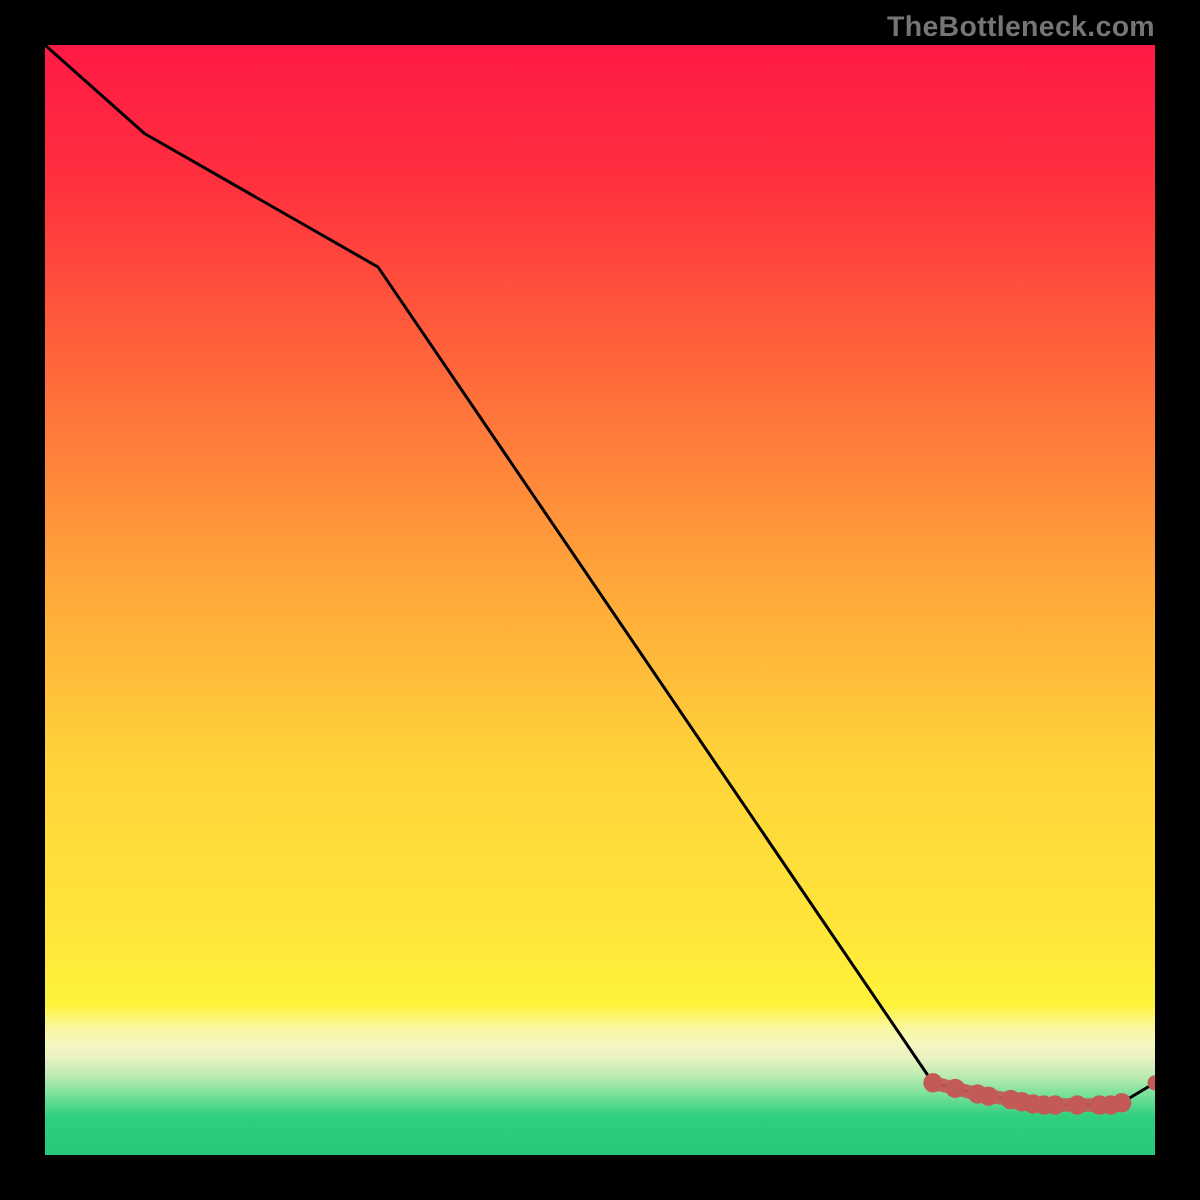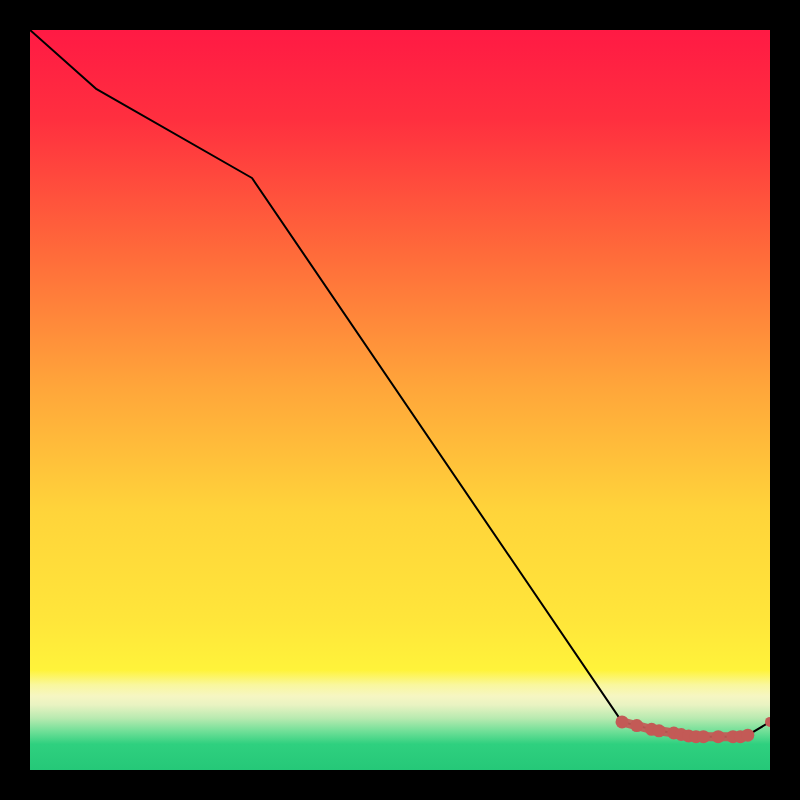--- a/index.html
+++ b/index.html
@@ -37,20 +37,21 @@
     color: #757575;
     letter-spacing: 0.2px;
     user-select: none;
   }
 </style>
 </head>
 <body>
 
 <div class="stage">
 
+  <div class="attribution">TheBottleneck.com</div>
 
   <div class="plot">
     <svg viewBox="0 0 740 740" preserveAspectRatio="none">
       <defs>
         <linearGradient id="bg-grad" x1="0" y1="0" x2="0" y2="1">
           <stop offset="0.00" stop-color="#ff1a44"></stop>
           <stop offset="0.12" stop-color="#ff2f3f"></stop>
           <stop offset="0.30" stop-color="#ff6a3a"></stop>
           <stop offset="0.48" stop-color="#ffa53a"></stop>
           <stop offset="0.65" stop-color="#ffd43a"></stop>

